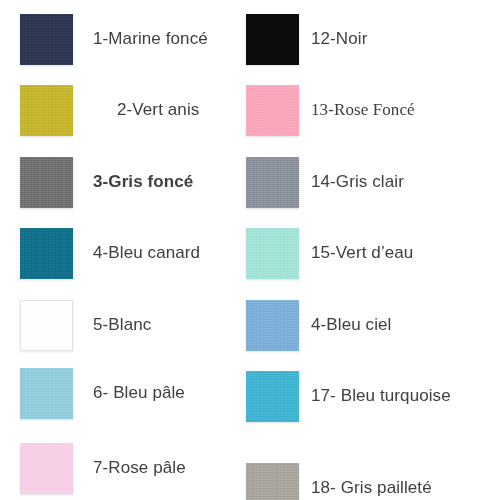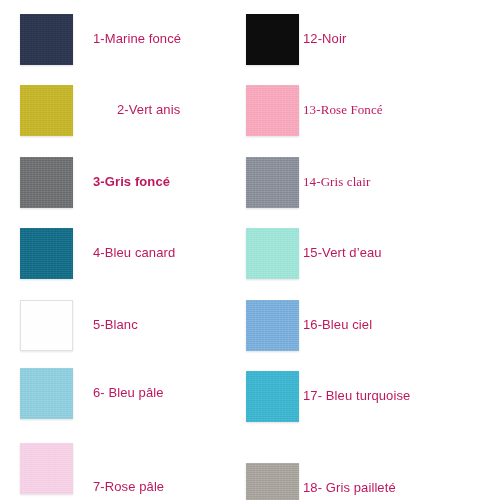--- a/index.html
+++ b/index.html
@@ -58,29 +58,29 @@
     background-blend-mode: overlay, overlay;
     box-shadow: 0 1px 2px rgba(0,0,0,0.13);
   }
 
   .swatch-chip.needs-outline {
     box-shadow: inset 0 0 0 1px #e2e2e2, 0 1px 2px rgba(0,0,0,0.10);
   }
 
   .swatch-label {
     margin-left: 20px;
-    font-size: 13px;
+    font-size: 17px;
     line-height: 1.1;
-    color: #be185d;
+    color: #404040;
     letter-spacing: 0.1px;
     white-space: nowrap;
   }
 
   .swatch-row.col-right .swatch-label {
-    margin-left: 4px;
+    margin-left: 12px;
   }
 </style>
 </head>
 <body>
 
 <div id="swatch-chart">
     <div class="swatch-row col-left" style="top: 13px;">
       <div class="swatch-chip" style="background-color: rgb(46, 55, 80);"></div>
       <div class="swatch-label">1-Marine foncé</div>
     </div>
@@ -97,43 +97,43 @@
       <div class="swatch-label">4-Bleu canard</div>
     </div>
     <div class="swatch-row col-left" style="top: 299px;">
       <div class="swatch-chip needs-outline" style="background-color: rgb(254, 254, 254);"></div>
       <div class="swatch-label">5-Blanc</div>
     </div>
     <div class="swatch-row col-left" style="top: 367px;">
       <div class="swatch-chip" style="background-color: rgb(143, 206, 222);"></div>
       <div class="swatch-label">6- Bleu pâle</div>
     </div>
-    <div class="swatch-row col-left" style="top: 442px; align-items: flex-end;">
+    <div class="swatch-row col-left" style="top: 442px;">
       <div class="swatch-chip" style="background-color: rgb(245, 208, 229);"></div>
       <div class="swatch-label">7-Rose pâle</div>
     </div>
     <div class="swatch-row col-right" style="top: 13px;">
       <div class="swatch-chip" style="background-color: rgb(13, 13, 14);"></div>
       <div class="swatch-label">12-Noir</div>
     </div>
     <div class="swatch-row col-right" style="top: 84.5px; font-family: Liberation Serif, serif;">
       <div class="swatch-chip" style="background-color: rgb(247, 168, 189);"></div>
       <div class="swatch-label">13-Rose Foncé</div>
     </div>
-    <div class="swatch-row col-right" style="top: 156px; font-family: Liberation Serif, serif;">
+    <div class="swatch-row col-right" style="top: 156px;">
       <div class="swatch-chip" style="background-color: rgb(139, 144, 154);"></div>
       <div class="swatch-label">14-Gris clair</div>
     </div>
     <div class="swatch-row col-right" style="top: 227.5px;">
       <div class="swatch-chip" style="background-color: rgb(159, 228, 216);"></div>
       <div class="swatch-label">15-Vert d’eau</div>
     </div>
     <div class="swatch-row col-right" style="top: 299px;">
       <div class="swatch-chip" style="background-color: rgb(123, 175, 220);"></div>
-      <div class="swatch-label">16-Bleu ciel</div>
+      <div class="swatch-label">4-Bleu ciel</div>
     </div>
     <div class="swatch-row col-right" style="top: 370.5px;">
       <div class="swatch-chip" style="background-color: rgb(63, 181, 207);"></div>
       <div class="swatch-label">17- Bleu turquoise</div>
     </div>
     <div class="swatch-row col-right" style="top: 462px;">
       <div class="swatch-chip" style="background-color: rgb(168, 164, 157);"></div>
       <div class="swatch-label">18- Gris pailleté</div>
     </div>
   </div>

